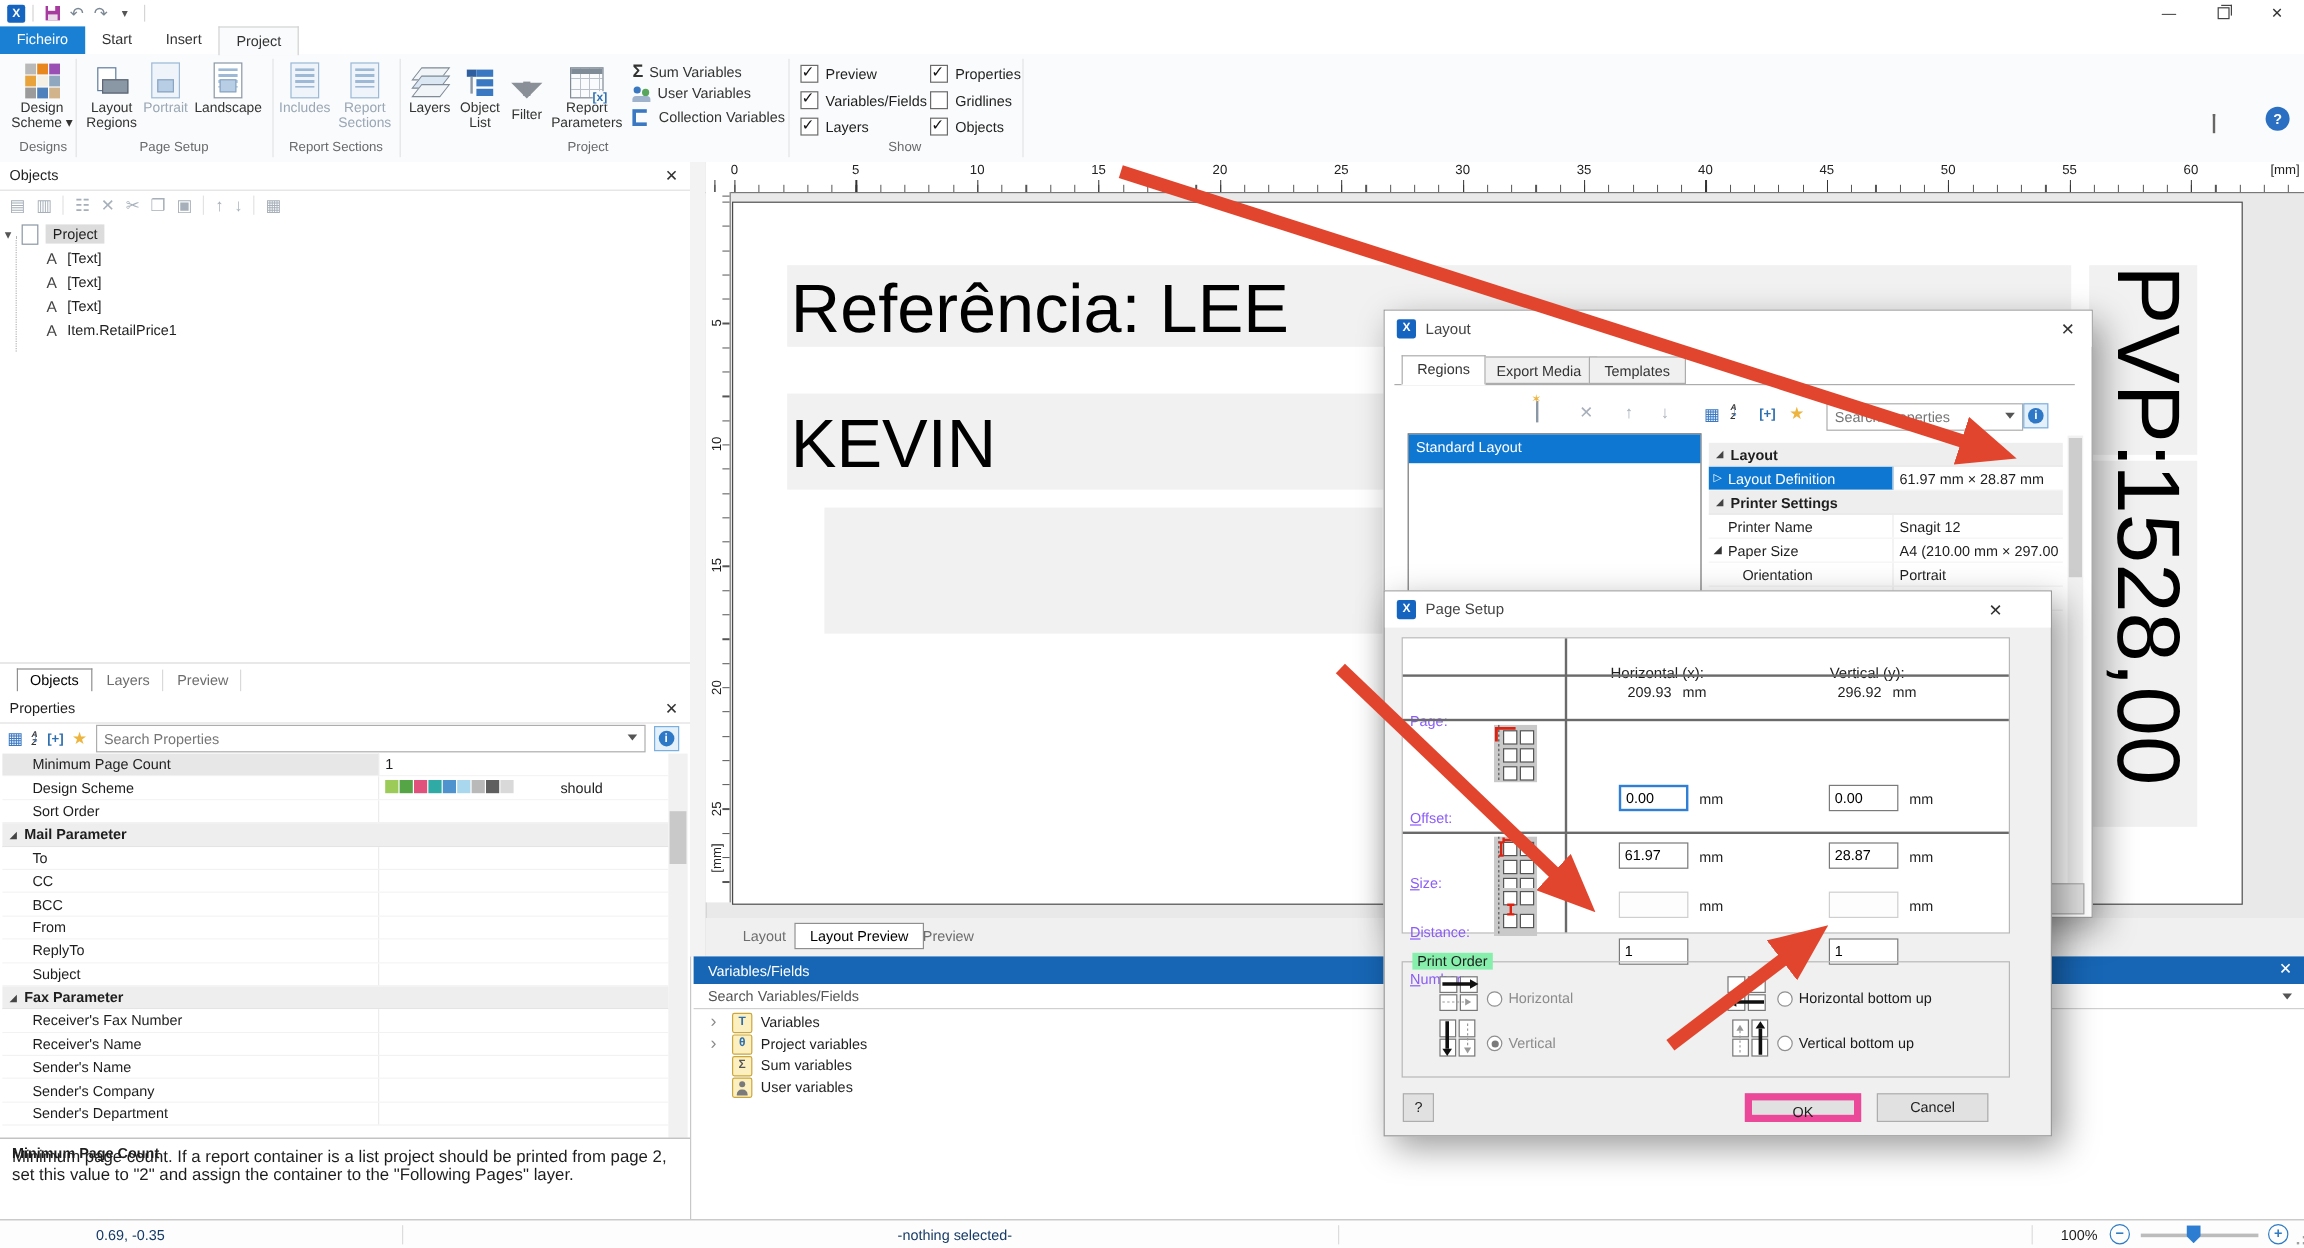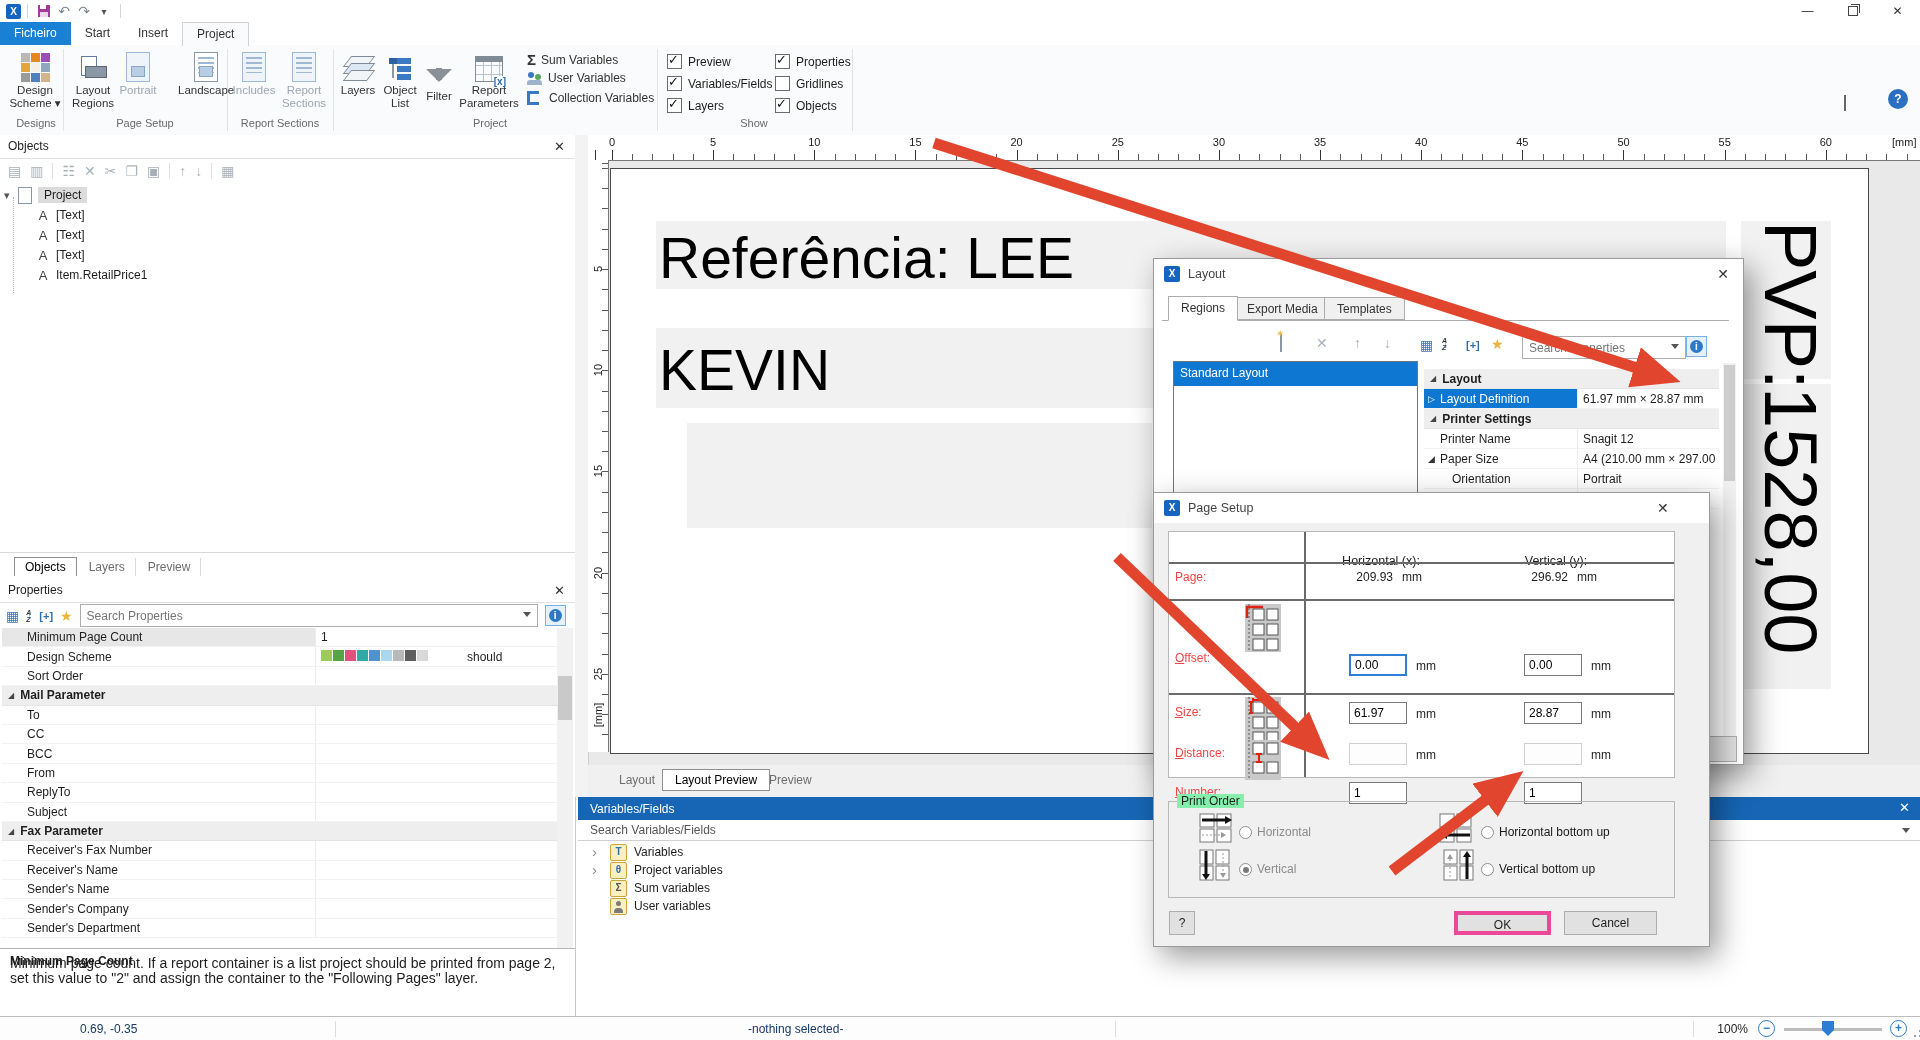--- a/index.html
+++ b/index.html
@@ -180,37 +180,37 @@
   .pgrid-row.sel .rexp{color:#fff;}
   .plabeltext.ind{padding-left:12px;}
   .dscroll{position:absolute;width:13px;background:#f1f1f1;}
   .dscroll .thumb{position:absolute;left:1px;width:11px;background:#cdcdcd;}
   .fragbtn{position:absolute;background:#e1e1e1;border:1px solid #adadad;}
   
   .psdlg{background:#f0f0f0;}
   .pstable{position:absolute;background:#fff;border:1px solid #b8b8b8;}
   .darkh{position:absolute;left:0;width:100%;height:2px;background:#6a6a6a;}
   .darkv{position:absolute;top:0;width:2px;height:100%;background:#6a6a6a;}
-  .pslabel{position:absolute;left:6px;color:#ef4444;}
+  .pslabel{position:absolute;left:6px;color:#8b5cf6;margin-top:24px;}
   .mn{display:inline-block;}
   .mn::first-letter{text-decoration:underline;}
   .colhead{position:absolute;top:22px;transform:translateX(-50%);font-size:12.5px;}
   .psnum{position:absolute;width:58px;text-align:right;}
   .psmm{position:absolute;}
   .psinput{position:absolute;width:58px;height:22px;border:1px solid #7a7a7a;background:#fff;font:12px "Liberation Sans","DejaVu Sans",sans-serif;padding:0 0 0 4px;box-sizing:border-box;}
   .psinput.focus{border:2px solid #2f7fd6;}
   .psinput.dis{border:1px solid #cfcfcf;background:#fdfdfd;}
   .gbox{position:absolute;border:1px solid #b8b8b8;}
   .gbox .legend{position:absolute;left:8px;top:-8px;background:#86efac;padding:0 4px;}
   .radio{position:absolute;width:13px;height:13px;border:1px solid #8f8f8f;border-radius:50%;background:#fff;box-sizing:border-box;}
   .radio.on:after{content:"";position:absolute;left:2.5px;top:2.5px;width:6px;height:6px;border-radius:50%;background:#7a7a7a;}
   .rlabel{position:absolute;color:#1a1a1a;}
   .rlabel.muted{color:#8b8b8b;}
   .btn{position:absolute;background:#e1e1e1;border:1px solid #adadad;text-align:center;box-sizing:border-box;color:#1e1e1e;}
-  .btn.default{border:4px solid #ec4899;}
+  .btn.default{border:6px solid #ec4899;}
   .arrowsvg{position:absolute;left:0;top:0;pointer-events:none;z-index:50;}
 </style>
 </head>
 <body>
 
 <div class="screen">
 
   <div class="titlebar">
     <div class="applogo">X</div>
     <div class="qsep"></div>
@@ -270,21 +270,21 @@
       <div class="blabel">Layout Regions</div>
     </div>
     <div class="bigbtn disabled" style="left:116px;width:44px">
       <div class="bicon">
           <span class="pageic blue">
             <span class="imgsq"></span>
           </span>
         </div>
       <div class="blabel">Portrait</div>
     </div>
-    <div class="bigbtn" style="left:178px;width:56px">
+    <div class="bigbtn" style="left:162px;width:56px">
       <div class="bicon">
           <span class="pageic">
             <span class="lines"></span>
             <span class="imgsq"></span>
           </span>
         </div>
       <div class="blabel">Landscape</div>
     </div>
     <div class="bigbtn disabled" style="left:232px;width:44px">
       <div class="bicon">

